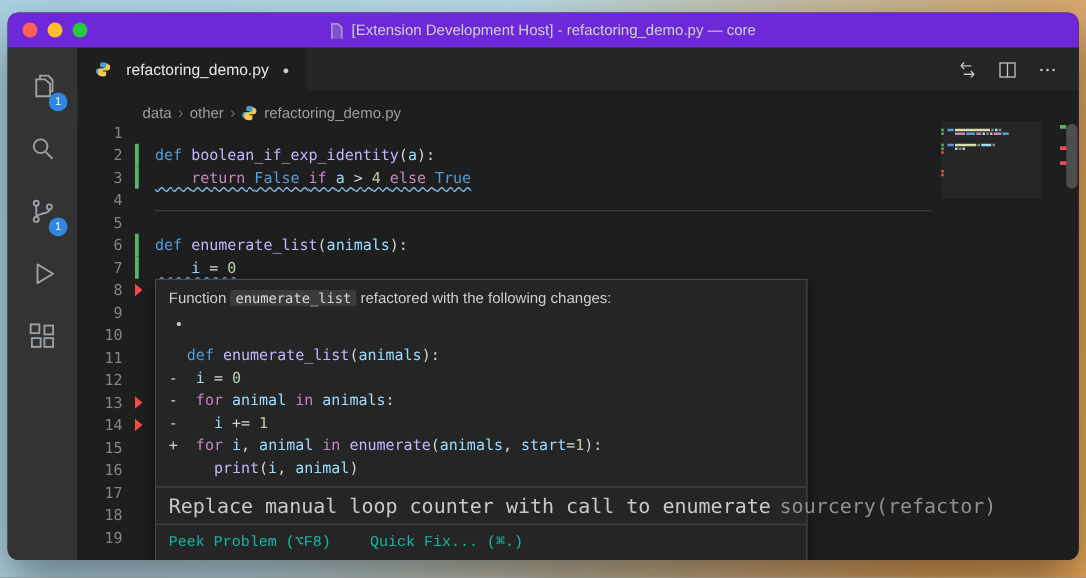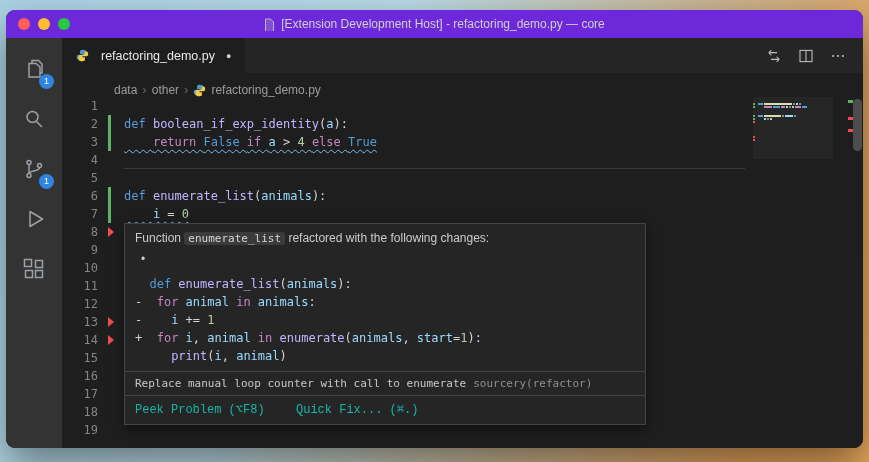--- a/index.html
+++ b/index.html
@@ -67,21 +67,21 @@
   .hover { position:absolute; left:62px; top:126px; width:522px; background:#252526;
     border:1px solid #454545; box-shadow:0 4px 10px rgba(0,0,0,.5); z-index:20;
     font-family:"Liberation Sans", sans-serif; }
   .hover-header { font-size:12px; color:#cccccc; padding:7px 10px 0; }
   .chip { font-family:"DejaVu Sans Mono", monospace; font-size:11px; color:#d7d7d7;
     background:rgba(255,255,255,.10); border-radius:3px; padding:0 4px; }
   .hover-bullet { font-size:12px; color:#cccccc; padding:7px 10px 0 16px; display:flex; gap:8px; }
   .hover-code { padding:9px 10px 6px; font-family:"DejaVu Sans Mono", monospace; font-size:12px; line-height:18px; }
   .hover-code-line { white-space:pre; }
   .hover-divider { height:1px; background:#454545; }
-  .hover-status { padding:5px 10px; font-family:"DejaVu Sans Mono", monospace; font-size:11px;
+  .hover-status { padding:5px 10px; font-family:"DejaVu Sans Mono", monospace; font-size:16px;
     color:#c8c8c8; white-space:nowrap; }
   .diag-source { color:#8f8f8f; margin-left:7px; }
   .hover-actions { padding:6px 10px 7px; font-size:12px; }
   .hover-actions a { color:#14b8a6; cursor:pointer; text-decoration:none; margin-right:28px;font-family:Liberation Mono, monospace; }
 
   
   .minimap { position:absolute; top:0; right:30px; width:80px; height:100%; z-index:5; cursor:pointer; }
   .mm-slider { position:absolute; left:0; right:0; top:0; height:62px; background:rgba(121,121,121,.10); }
   .mm-content { position:relative; padding-top:3px; }
   .mm-row { height:2px; margin-bottom:1px; display:flex; align-items:center; }
@@ -301,20 +301,21 @@
 
           <div class="hover">
             <div class="hover-header">
               <span>Function </span><code class="chip">enumerate_list</code><span> refactored with the following changes:</span>
             </div>
             <div class="hover-bullet">
               <span>•</span>
             </div>
             <div class="hover-code">
                 <div class="hover-code-line"><span class="tk-pl">  </span><span class="tk-kw">def </span><span class="tk-fn">enumerate_list</span><span class="tk-pl">(</span><span class="tk-var">animals</span><span class="tk-pl">):</span></div>
+                <div class="hover-code-line"><span class="tk-pl">-  </span><span class="tk-var">i </span><span class="tk-pl">= </span><span class="tk-num">0</span></div>
                 <div class="hover-code-line"><span class="tk-pl">-  </span><span class="tk-ctl">for </span><span class="tk-var">animal </span><span class="tk-ctl">in </span><span class="tk-var">animals</span><span class="tk-pl">:</span></div>
                 <div class="hover-code-line"><span class="tk-pl">-    </span><span class="tk-var">i </span><span class="tk-pl">+= </span><span class="tk-num">1</span></div>
                 <div class="hover-code-line"><span class="tk-pl">+  </span><span class="tk-ctl">for </span><span class="tk-var">i</span><span class="tk-pl">, </span><span class="tk-var">animal </span><span class="tk-ctl">in </span><span class="tk-fn">enumerate</span><span class="tk-pl">(</span><span class="tk-var">animals</span><span class="tk-pl">, </span><span class="tk-var">start</span><span class="tk-pl">=</span><span class="tk-num">1</span><span class="tk-pl">):</span></div>
                 <div class="hover-code-line"><span class="tk-pl">     </span><span class="tk-fn">print</span><span class="tk-pl">(</span><span class="tk-var">i</span><span class="tk-pl">, </span><span class="tk-var">animal</span><span class="tk-pl">)</span></div>
               </div>
             <div class="hover-divider"></div>
             <div class="hover-status">
               <span>Replace manual loop counter with call to enumerate</span><span class="diag-source">sourcery(refactor)</span>
             </div>
             <div class="hover-divider"></div>

